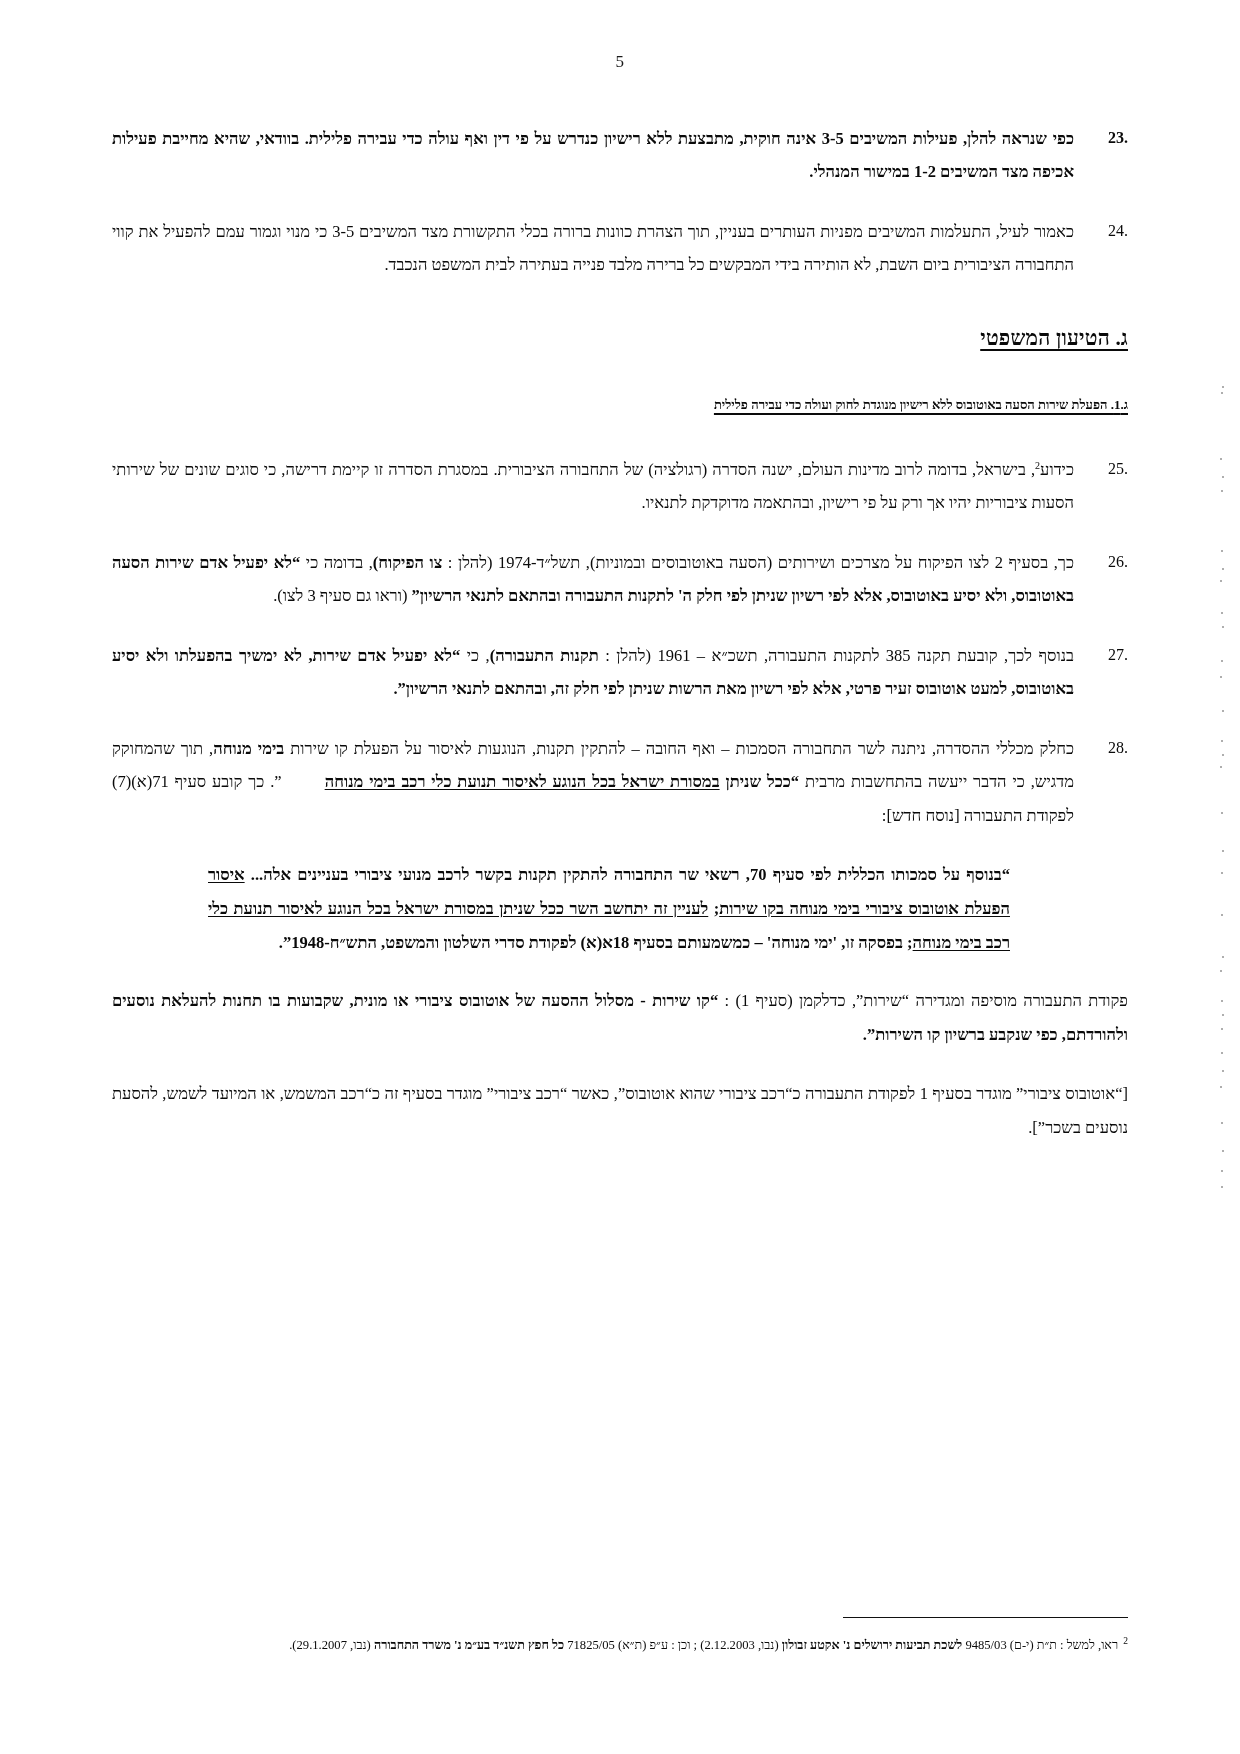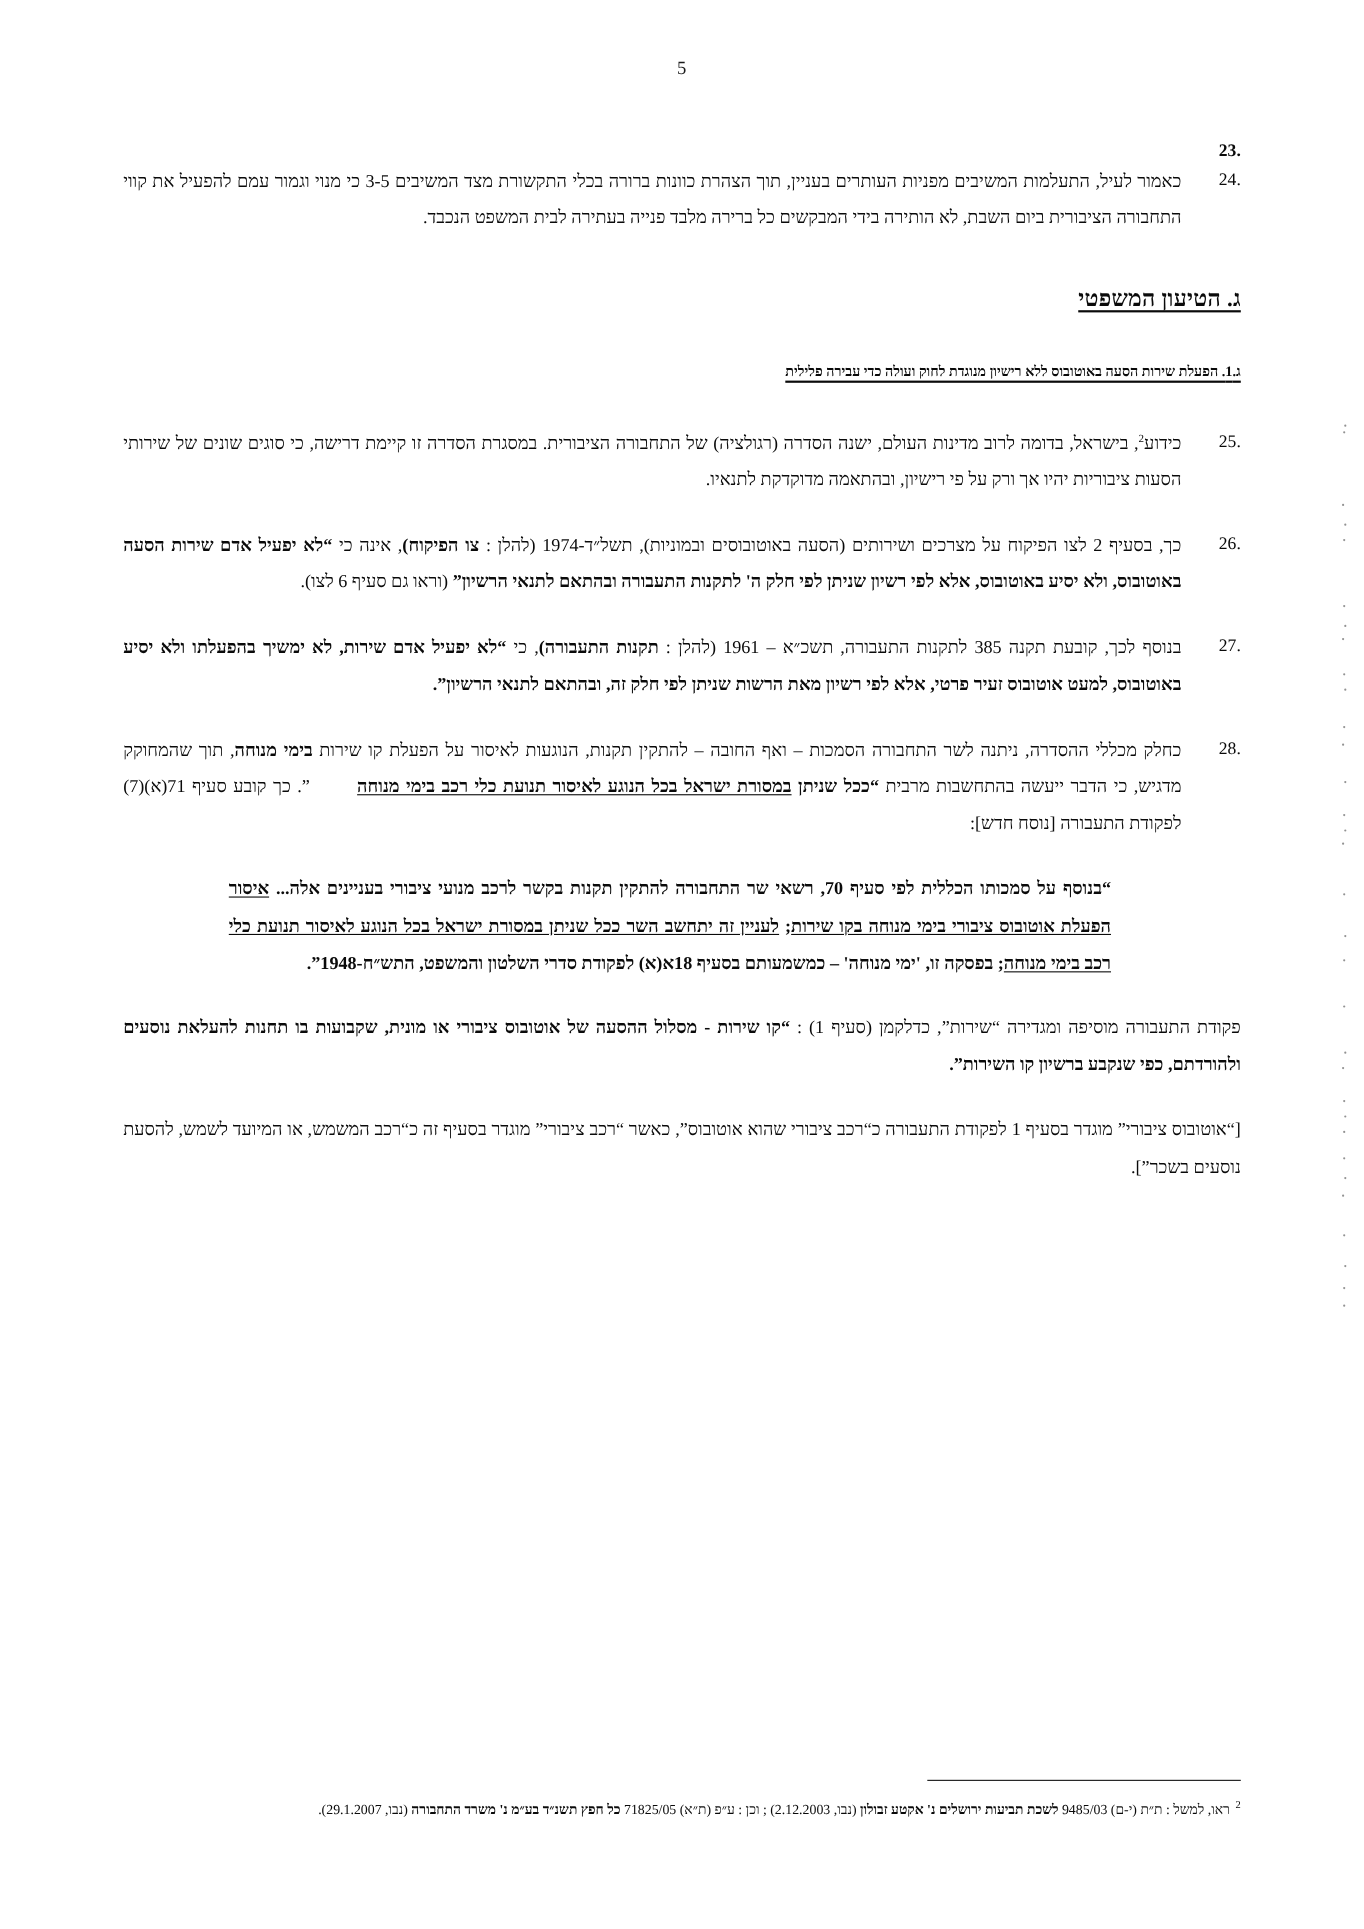--- a/index.html
+++ b/index.html
@@ -213,20 +213,21 @@
     <i style="top:790px;right:5px"></i>
       <i style="top:806px;right:5px"></i>
   </div>
 
   <div class="page-number">5</div>
 
   <div class="body-col">
 
     <div class="num-para bold-all">
       <span class="num">23.</span>
+      <span>כפי שנראה להלן, פעילות המשיבים 3-5 אינה חוקית, מתבצעת ללא רישיון כנדרש על פי דין ואף עולה כדי עבירה פלילית. בוודאי, שהיא מחייבת פעילות אכיפה מצד המשיבים 1-2 במישור המנהלי.</span>
     </div>
 
     <div class="num-para">
       <span class="num">24.</span>
       <span>כאמור לעיל, התעלמות המשיבים מפניות העותרים בעניין, תוך הצהרת כוונות ברורה בכלי התקשורת מצד המשיבים 3-5 כי מנוי וגמור עמם להפעיל את קווי התחבורה הציבורית ביום השבת, לא הותירה בידי המבקשים כל ברירה מלבד פנייה בעתירה לבית המשפט הנכבד.</span>
     </div>
 
     <div class="h-section">
       <span>ג. הטיעון המשפטי</span>
     </div>
@@ -235,21 +236,21 @@
       <span>ג.1. הפעלת שירות הסעה באוטובוס ללא רישיון מנוגדת לחוק ועולה כדי עבירה פלילית</span>
     </div>
 
     <div class="num-para">
       <span class="num">25.</span>
       <span>כידוע</span><span class="sup-ref">2</span><span>, בישראל, בדומה לרוב מדינות העולם, ישנה הסדרה (רגולציה) של התחבורה הציבורית. במסגרת הסדרה זו קיימת דרישה, כי סוגים שונים של שירותי הסעות ציבוריות יהיו אך ורק על פי רישיון, ובהתאמה מדוקדקת לתנאיו.</span>
     </div>
 
     <div class="num-para">
       <span class="num">26.</span>
-      <span>כך, בסעיף 2 לצו הפיקוח על מצרכים ושירותים (הסעה באוטובוסים ובמוניות), תשל״ד-1974 (להלן : </span><b>צו הפיקוח)</b><span>, אינה כי </span><b>“לא יפעיל אדם שירות הסעה באוטובוס, ולא יסיע באוטובוס, אלא לפי רשיון שניתן לפי חלק ה' לתקנות התעבורה ובהתאם לתנאי הרשיון”</b><span> (וראו גם סעיף 6 לצו).</span>
+      <span>כך, בסעיף 2 לצו הפיקוח על מצרכים ושירותים (הסעה באוטובוסים ובמוניות), תשל״ד-1974 (להלן : </span><b>צו הפיקוח)</b><span>, בדומה כי </span><b>“לא יפעיל אדם שירות הסעה באוטובוס, ולא יסיע באוטובוס, אלא לפי רשיון שניתן לפי חלק ה' לתקנות התעבורה ובהתאם לתנאי הרשיון”</b><span> (וראו גם סעיף 3 לצו).</span>
     </div>
 
     <div class="num-para">
       <span class="num">27.</span>
       <span>בנוסף לכך, קובעת תקנה 385 לתקנות התעבורה, תשכ״א – 1961 (להלן : </span><b>תקנות התעבורה)</b><span>, כי </span><b>“לא יפעיל אדם שירות, לא ימשיך בהפעלתו ולא יסיע באוטובוס, למעט אוטובוס זעיר פרטי, אלא לפי רשיון מאת הרשות שניתן לפי חלק זה, ובהתאם לתנאי הרשיון”.</b>
     </div>
 
     <div class="num-para">
       <span class="num">28.</span>
       <span>כחלק מכללי ההסדרה, ניתנה לשר התחבורה הסמכות – ואף החובה – להתקין תקנות, הנוגעות לאיסור על הפעלת קו שירות </span><b>בימי מנוחה</b><span>, תוך שהמחוקק מדגיש, כי הדבר ייעשה בהתחשבות מרבית </span><b>“ככל שניתן </b><span class="bu">במסורת ישראל בכל הנוגע לאיסור תנועת כלי רכב בימי מנוחה</span><span>”. כך קובע סעיף 71(א)(7) לפקודת התעבורה [נוסח חדש]:</span>

